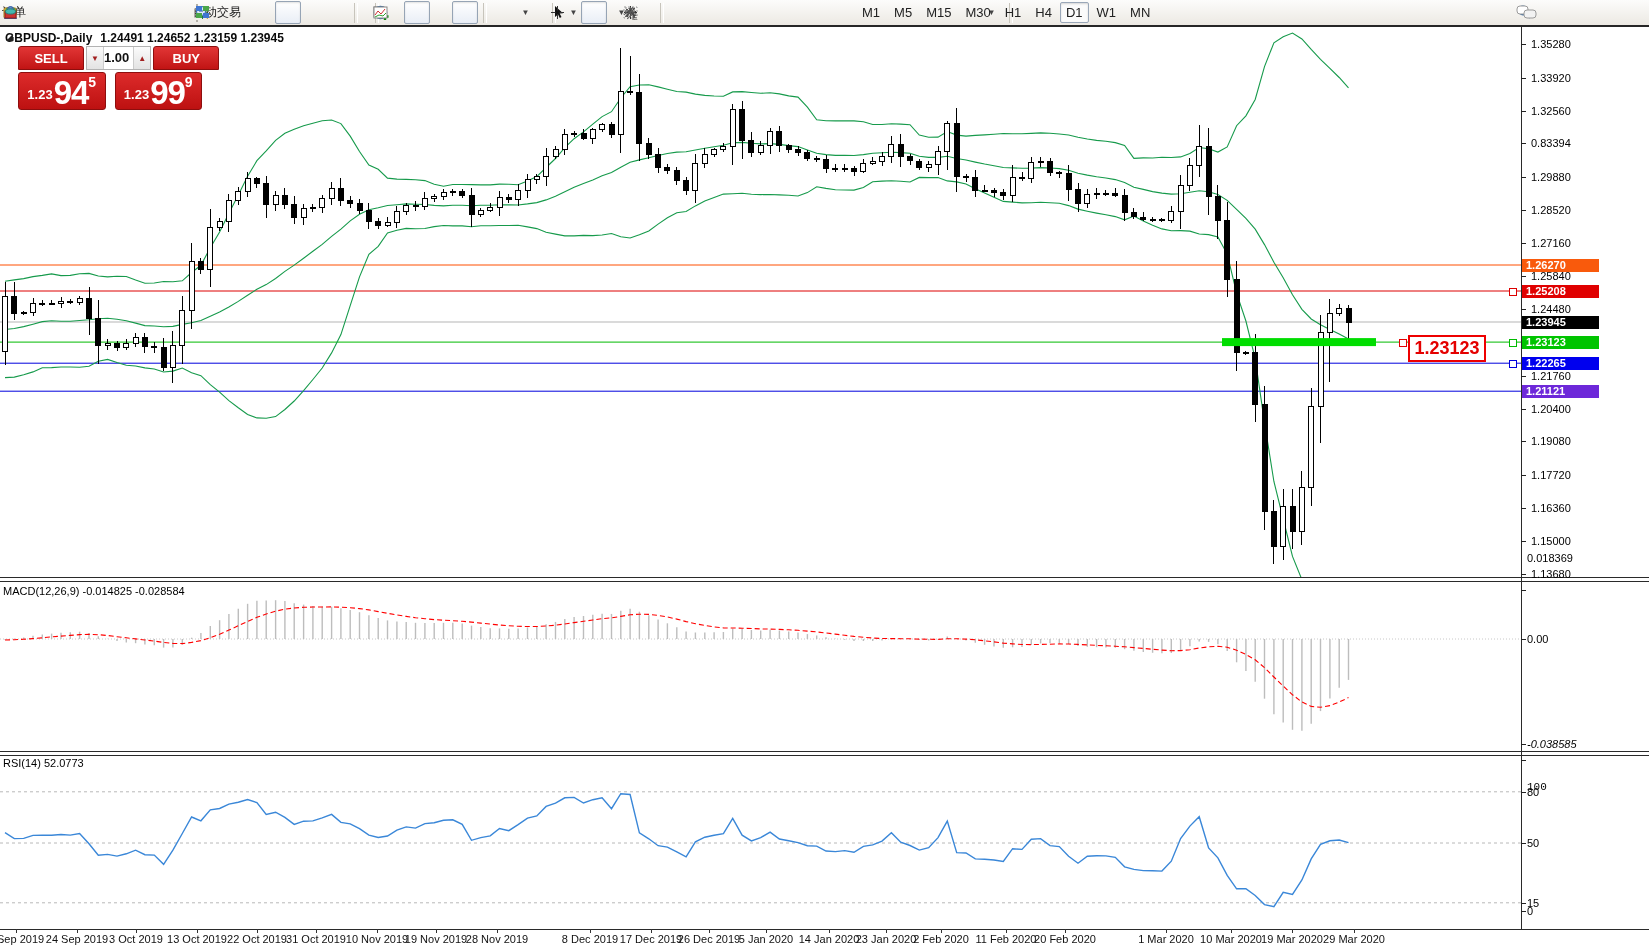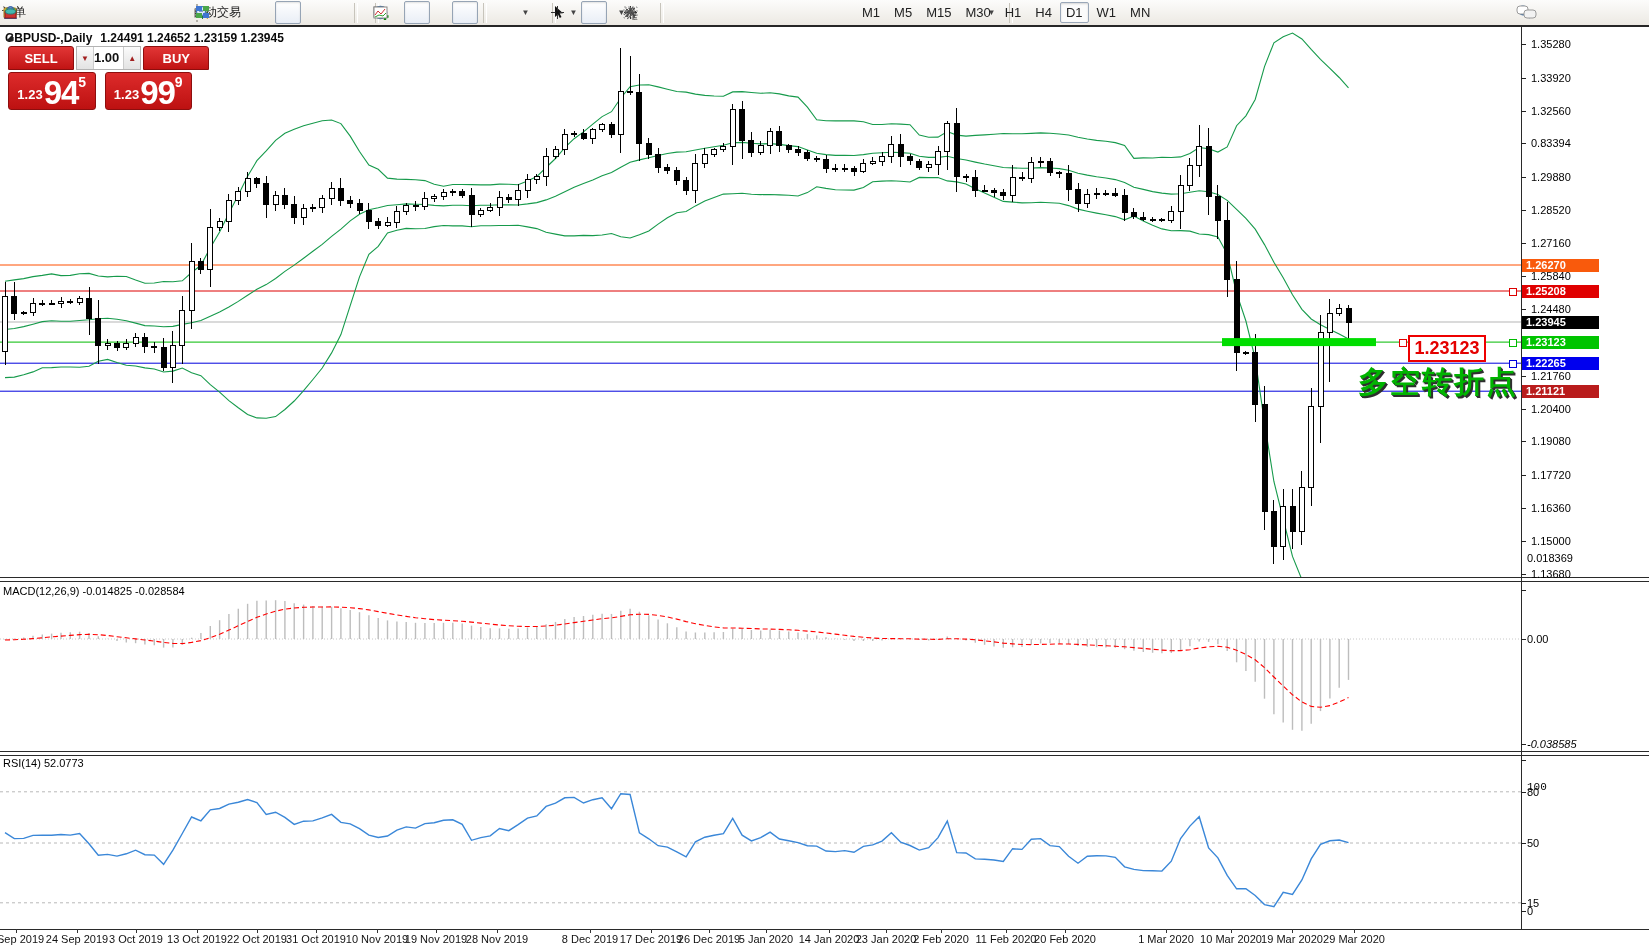--- a/index.html
+++ b/index.html
@@ -32,21 +32,21 @@
   .tickdash{position:absolute;left:1521px;width:5px;height:1px;background:#222;}
   .ptag{position:absolute;left:1522px;width:73px;height:13px;font-size:11px;font-weight:bold;
         color:#fff;line-height:13px;padding-left:4px;white-space:nowrap;}
   .dlabel{position:absolute;top:933px;transform:translateX(-50%);font-size:11px;color:#111;white-space:nowrap;}
   .ddash{position:absolute;top:929px;width:1px;height:4px;background:#333;}
   .ind-label{position:absolute;left:3px;font-size:11px;color:#000;white-space:nowrap;}
   .handle{position:absolute;width:6px;height:6px;background:#fff;}
   
   #chart-title{position:absolute;left:5px;top:31px;display:flex;align-items:center;gap:8px;
                font-size:12px;font-weight:bold;color:#0a0a0a;}
-  #order-panel{position:absolute;left:8px;top:46px;width:184px;}
+  #order-panel{position:absolute;left:18px;top:46px;width:184px;}
   .op-row1{display:flex;height:24px;gap:2px;}
   .op-btn{flex:0 0 64px;background:linear-gradient(#e23636,#c11414);color:#fff;font-size:13px;
           font-weight:bold;display:flex;align-items:center;justify-content:center;
           border:1px solid #8d0e0e;border-radius:3px 3px 0 0;}
   .op-stepper{flex:1;display:flex;border:1px solid #b3b3b3;background:#fff;}
   .op-arrow{width:16px;display:flex;align-items:center;justify-content:center;font-size:8px;color:#a22020;
             background:linear-gradient(#fbfbfb,#e3e3e3);}
   .op-arrow.dn{border-right:1px solid #ccc;}
   .op-arrow.up{border-left:1px solid #ccc;}
   .op-vol{flex:1;text-align:right;font-size:13px;font-weight:bold;color:#111;padding:3px 4px 0 0;}
@@ -779,21 +779,20 @@
         <span class="q-sup">9</span>
       </div>
     </div>
   </div>
 
   <div class="ind-label" style="top:585px">MACD(12,26,9) -0.014825 -0.028584</div>
   <div class="ind-label" style="top:757px">RSI(14) 52.0773</div>
 
   <div id="price-box">1.23123</div>
   <div id="conn-square"></div>
-  <div id="cn-text">多空转折点</div>
 
   <div id="axis-items">
       <div class="tickdash" style="top: 44px;"></div>
       <div class="ticklbl" style="top: 39px;">1.35280</div>
       <div class="tickdash" style="top: 78px;"></div>
       <div class="ticklbl" style="top: 73px;">1.33920</div>
       <div class="tickdash" style="top: 111px;"></div>
       <div class="ticklbl" style="top: 106px;">1.32560</div>
       <div class="tickdash" style="top: 143px;"></div>
       <div class="ticklbl" style="top: 138px;">0.83394</div>
@@ -819,21 +818,21 @@
       <div class="ticklbl" style="top: 503px;">1.16360</div>
       <div class="tickdash" style="top: 541px;"></div>
       <div class="ticklbl" style="top: 536px;">1.15000</div>
       <div class="tickdash" style="top: 574px;"></div>
       <div class="ticklbl" style="top: 569px;">1.13680</div>
       <div class="ptag" style="top: 259px; background: rgb(249, 90, 12);">1.26270</div>
       <div class="ptag" style="top: 285px; background: rgb(224, 0, 0);">1.25208</div>
       <div class="ptag" style="top: 316px; background: rgb(0, 0, 0);">1.23945</div>
       <div class="ptag" style="top: 336px; background: rgb(0, 196, 0);">1.23123</div>
       <div class="ptag" style="top: 357px; background: rgb(0, 0, 238);">1.22265</div>
-      <div class="ptag" style="top: 385px; background: #b91c1c;">1.21121</div>
+      <div class="ptag" style="top: 385px; background: #6d28d9;">1.21121</div>
       <div class="handle" style="left: 1509px; top: 288px; border: 1px solid rgb(221, 0, 0);"></div>
       <div class="handle" style="left: 1509px; top: 339px; border: 1px solid rgb(0, 187, 0);"></div>
       <div class="handle" style="left: 1509px; top: 360px; border: 1px solid rgb(0, 0, 221);"></div>
       <div class="tickdash" style="top: 590px;"></div>
       <div class="ticklbl" style="top: 553px; left: 1527px;">0.018369</div>
       <div class="tickdash" style="top: 639px;"></div>
       <div class="ticklbl" style="top: 634px; left: 1527px;">0.00</div>
       <div class="tickdash" style="top: 744px;"></div>
       <div class="ticklbl" style="top: 739px; left: 1527px; font-style: italic;">-0.038585</div>
       <div class="tickdash" style="top: 760px;"></div>

